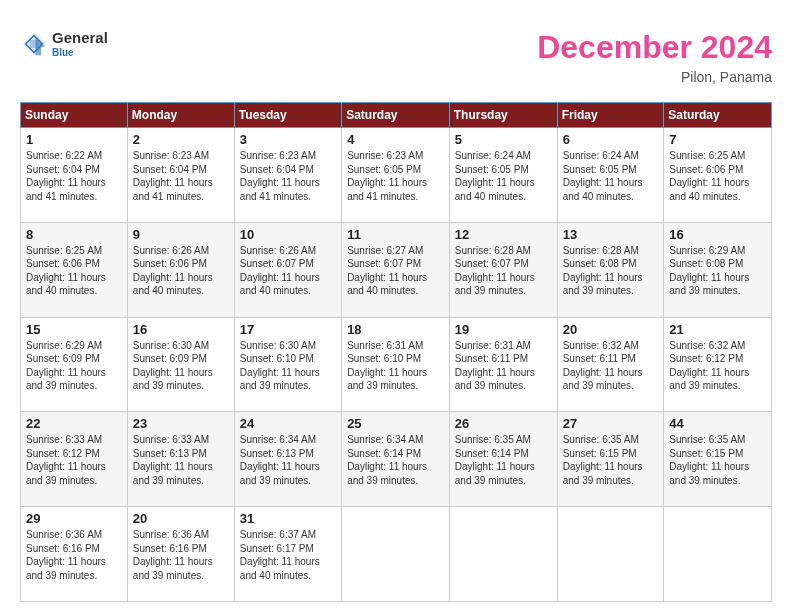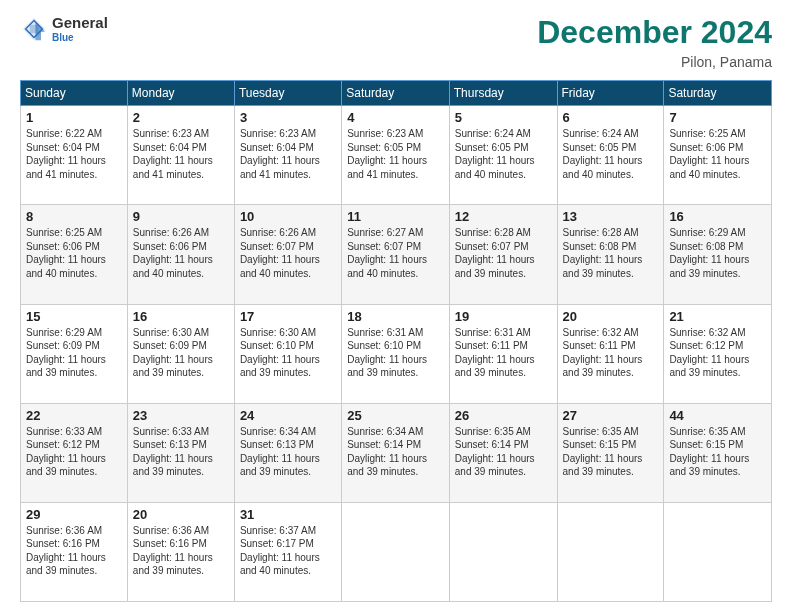--- a/index.html
+++ b/index.html
@@ -6,23 +6,24 @@
     body {
       font-family: Arial, sans-serif;
       background: #fff;
       width: 792px;
       height: 612px;
       overflow: hidden;
     }
     .page {
       width: 792px;
       height: 612px;
-      padding: 15px 20px 10px 20px;
+      padding: 30px 20px 10px 20px;
       display: flex;
       flex-direction: column;
+      gap: 7px;
     }
     .header {
       display: flex;
       justify-content: space-between;
       align-items: flex-start;
       margin-bottom: 10px;
     }
     .logo {
       display: flex;
       align-items: center;
@@ -46,41 +47,41 @@
     .logo-icon {
       width: 28px;
       height: 28px;
     }
     .title-block {
       text-align: right;
     }
     .month-title {
       font-size: 32px;
       font-weight: bold;
-      color: #0f766e;
+      color: #ec4899;
       line-height: 1.1;
     }
     .location {
       font-size: 14px;
       color: #555;
       margin-top: 4px;
     }
     .calendar {
       flex: 1;
       border-collapse: collapse;
       width: 100%;
       font-size: 10px;
     }
     .calendar th {
-      background: #0c4a6e;
+      background: #7f1d1d;
       color: white;
       padding: 5px 4px;
       text-align: left;
       font-size: 12px;
-      font-weight: normal;
+      font-weight: bold;
       border: 1px solid #5a9ad5;
     }
     .calendar td {
       border: 1px solid #ccc;
       vertical-align: top;
       padding: 4px 5px;
       width: 113px;
       background: #fff;
     }
     .calendar tr:nth-child(even) td {

